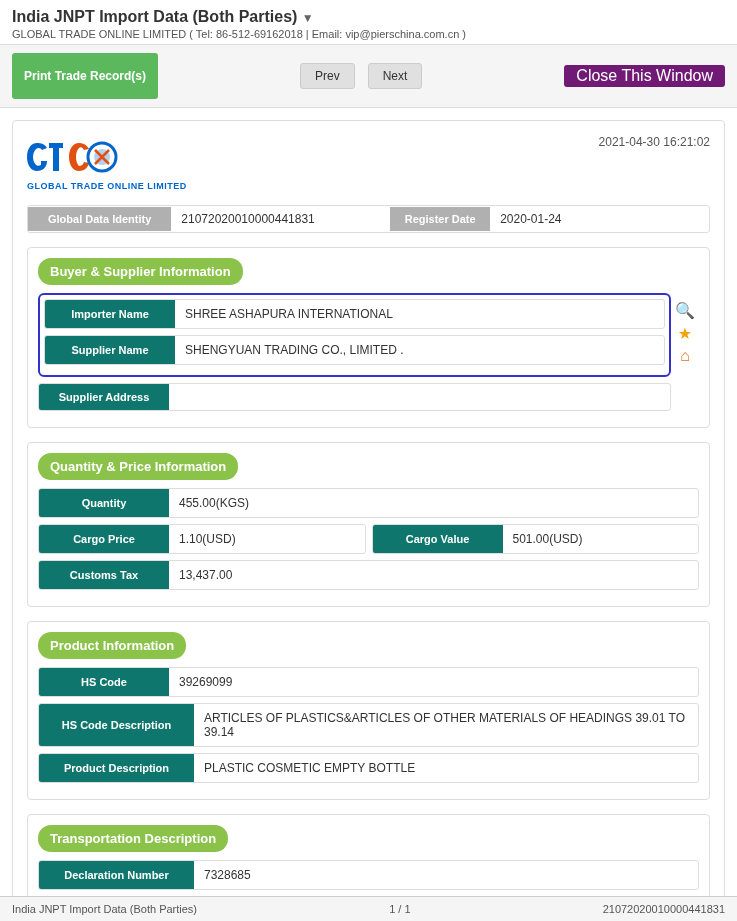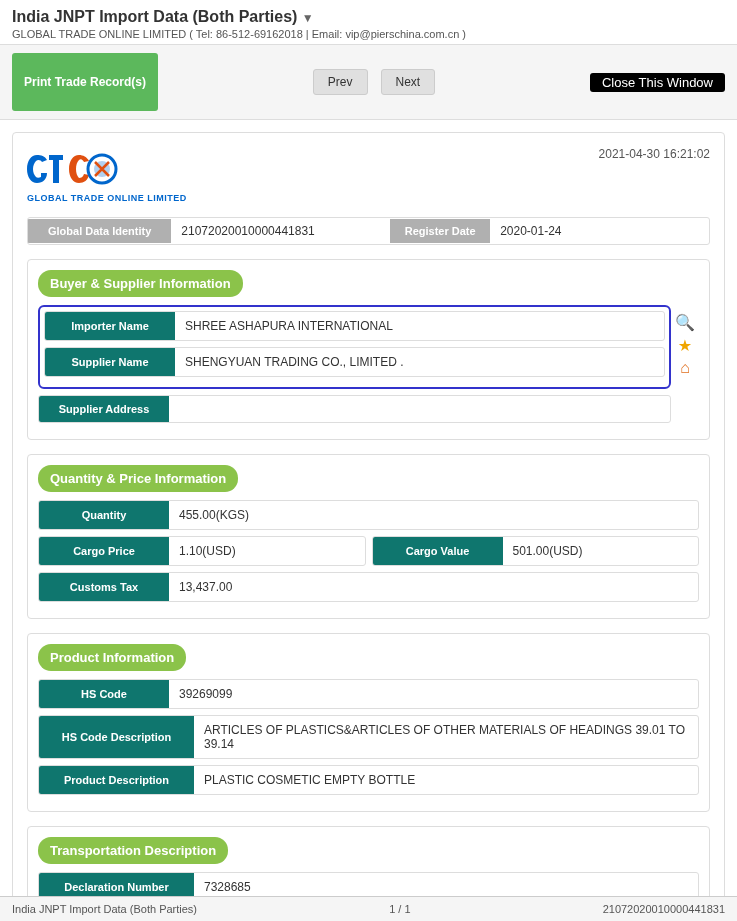--- a/index.html
+++ b/index.html
@@ -38,43 +38,43 @@
       display: flex;
       align-items: center;
       justify-content: space-between;
     }
     .toolbar-left { display: flex; gap: 6px; }
     .toolbar-center { display: flex; gap: 13px; }
     .btn-green {
       background: #5cb85c;
       color: #fff;
       border: none;
-      padding: 22px 12px;
+      padding: 16px 12px;
       border-radius: 3px;
       cursor: pointer;
       font-size: 12px;
       font-weight: bold;
     }
     .btn-gray {
       background: #e0e0e0;
       color: #333;
       border: 1px solid #ccc;
       padding: 5px 14px;
       border-radius: 3px;
       cursor: pointer;
       font-size: 12px;
     }
     .btn-red {
-      background: #000000;
+      background: #701a75;
       color: #fff;
       border: none;
       padding: 2px 12px;
       border-radius: 3px;
       cursor: pointer;
-      font-size: 13px;
+      font-size: 16px;
     }
 
     
     .content {
       background: #fff;
       margin: 0;
       padding: 12px;
     }
 
     

